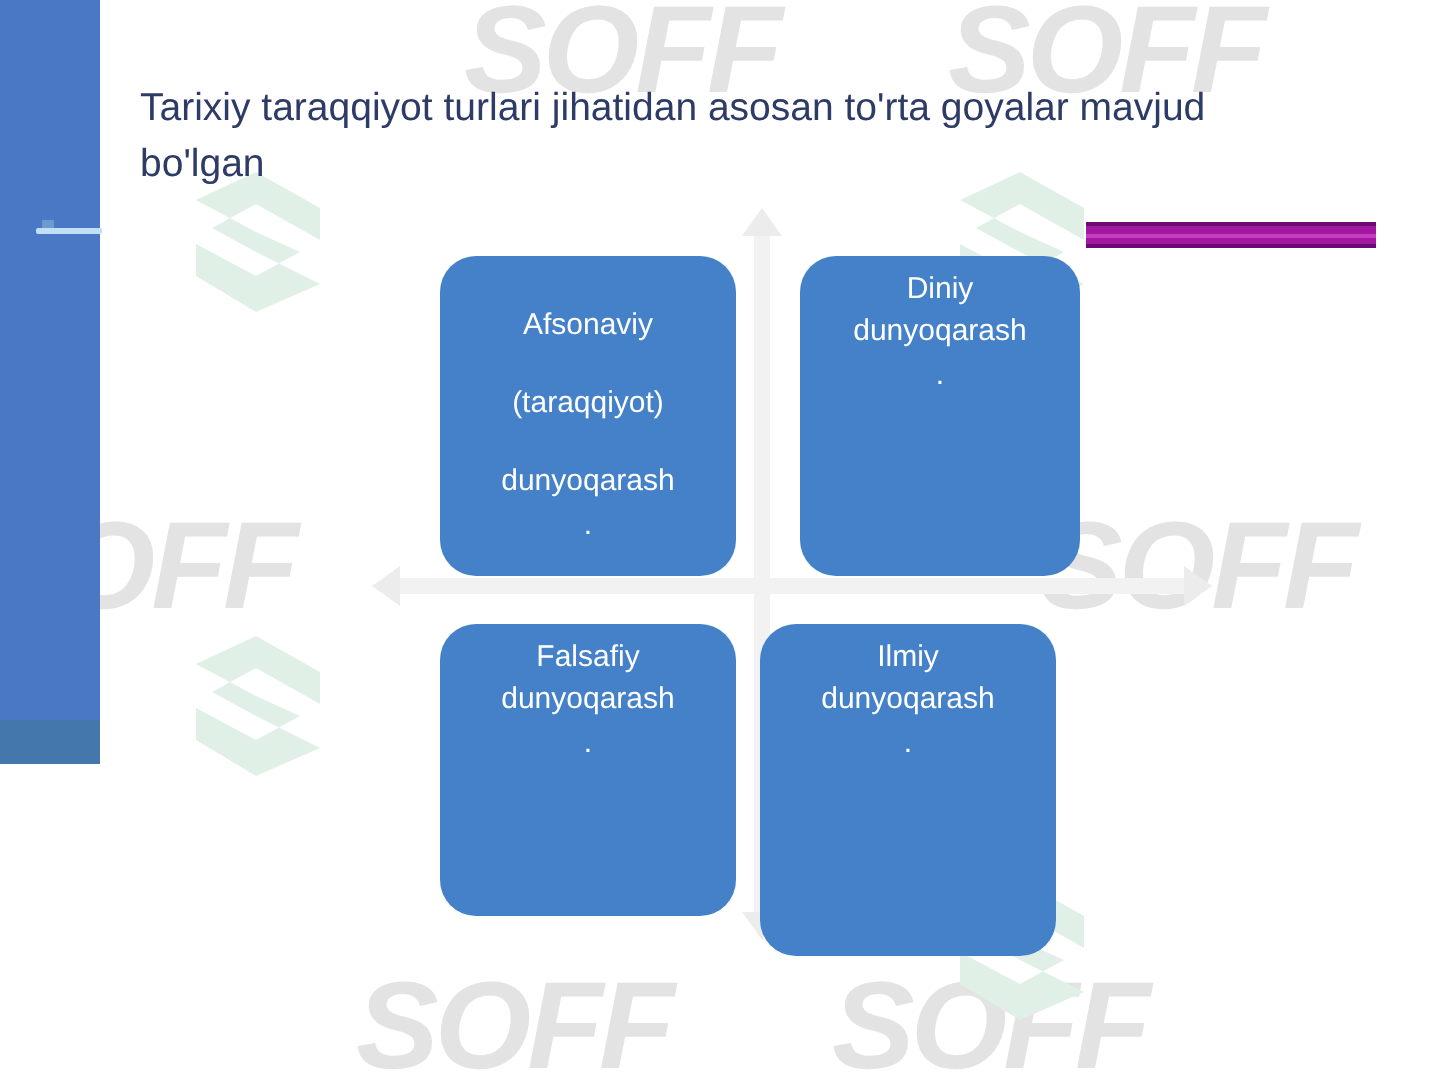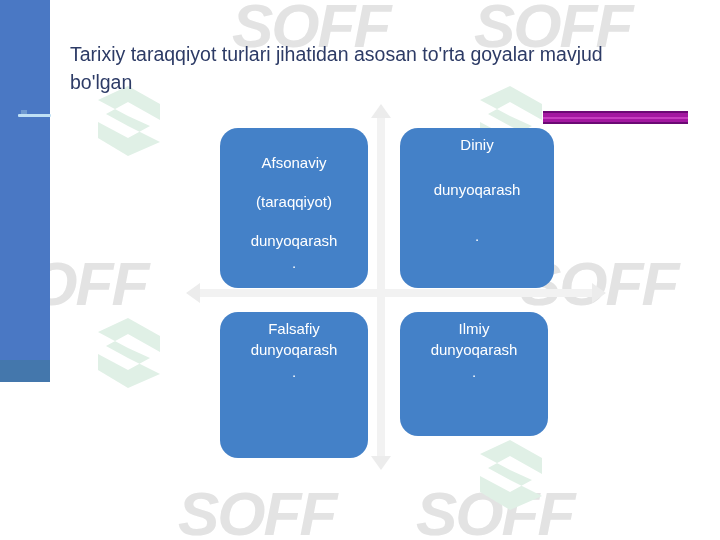--- a/index.html
+++ b/index.html
@@ -146,23 +146,23 @@
   }
   .qbox .qlabel { display: block; }
   .qbox .qdot {
     display: block;
     margin-top: 6px;
     font-size: 15px;
     line-height: 12px;
   }
 
   #box-tl { left: 220px; top: 128px; width: 148px; height: 160px; }
-  #box-tr { left: 400px; top: 128px; width: 154px; height: 160px; gap: 24px; }
+  #box-tr { left: 400px; top: 128px; width: 140px; height: 160px; }
   #box-bl { left: 220px; top: 312px; width: 148px; height: 146px; }
-  #box-br { left: 400px; top: 312px; width: 148px; height: 124px; }
+  #box-br { left: 380px; top: 312px; width: 148px; height: 166px; }
 
   
   #box-tl .qlabel { margin-top: 18px; }
 </style>
 </head>
 <body>
 
 <div id="slide">
 
   <div class="wm-layer">

